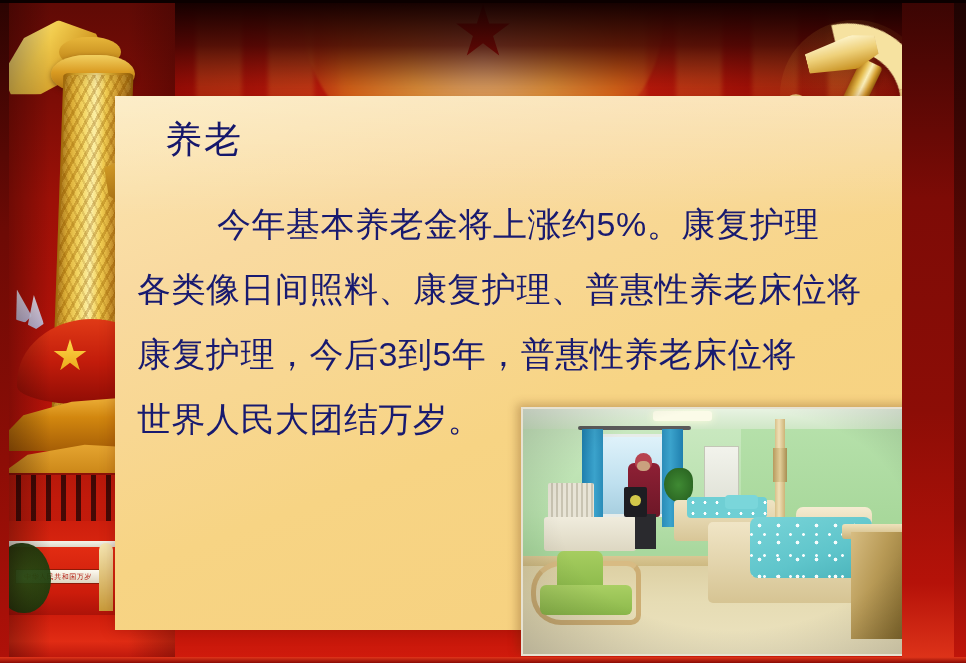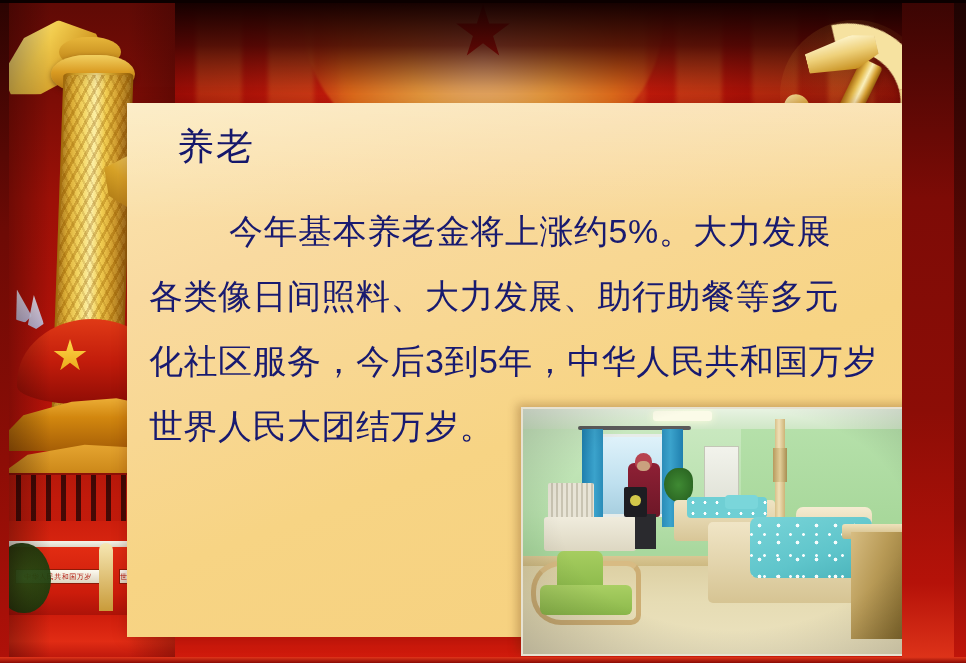--- a/index.html
+++ b/index.html
@@ -415,26 +415,25 @@
       0 2px 3px rgba(90,8,2,0.85),
       0 0 2px rgba(255,235,190,0.5),
       1px 1px 0 rgba(120,20,6,0.55);
     font-weight: 400;
   }
 
   
   .panel {
     position: absolute;
     left: 115px;
-    top: 103px;
+    top: 96px;
     width: 800px;
     height: 534px;
     background: linear-gradient(160deg, #fbe6b2 0%, #f9daa0 24%, #f7d484 58%, #f6d07e 100%);
     box-shadow: 0 0 14px rgba(90,10,4,0.28);
-    margin-left: 12px;
   }
   .panel-gloss {
     position: absolute;
     left: 0; top: 0; right: 0;
     height: 120px;
     background: linear-gradient(180deg, rgba(255,255,255,0.3) 0%, rgba(255,255,255,0) 100%);
     pointer-events: none;
   }
 
   .subhead {
@@ -715,23 +714,23 @@
     <div class="hammer-head"></div>
   </div>
 
 
   <div class="panel">
     <div class="panel-gloss"></div>
 
     <div class="subhead">养老</div>
 
     <div class="body-text">
-      <span class="ln first">今年基本养老金将上涨约5%。大力发展</span>
-      <span class="ln">各类像日间照料、大力发展、助行助餐等多元</span>
-      <span class="ln">化社区服务，今后3到5年，中华人民共和国万岁</span>
+      <span class="ln first">今年基本养老金将上涨约5%。康复护理</span>
+      <span class="ln">各类像日间照料、康复护理、普惠性养老床位将</span>
+      <span class="ln">康复护理，今后3到5年，普惠性养老床位将</span>
       <span class="ln">世界人民大团结万岁。</span>
     </div>
   </div>
 
   <div class="photo">
     <div class="ph ph-wall"></div>
     <div class="ph ph-wall-right"></div>
     <div class="ph ph-ceiling"></div>
     <div class="ph ph-light"></div>
     <div class="ph ph-wainscot"></div>

